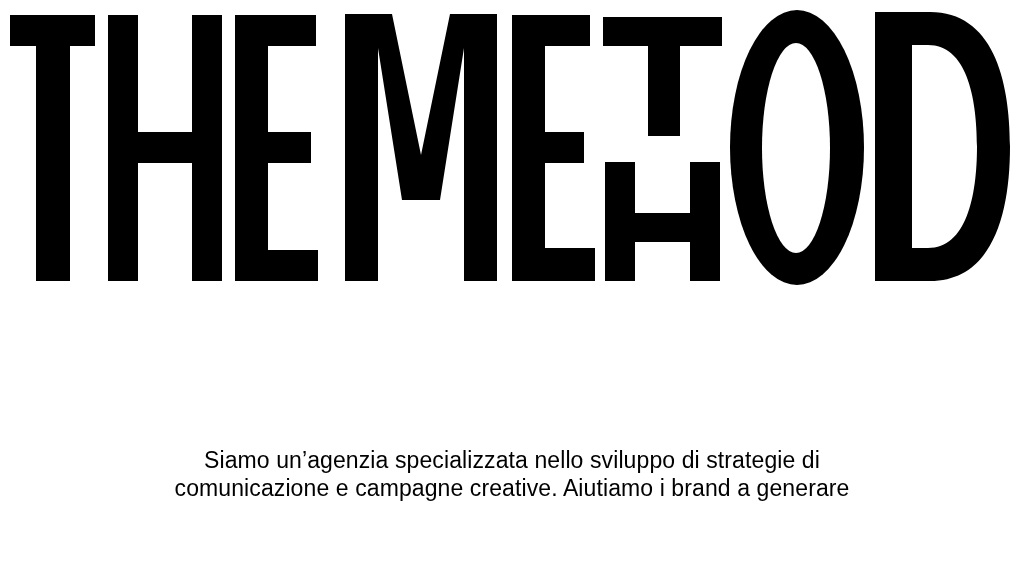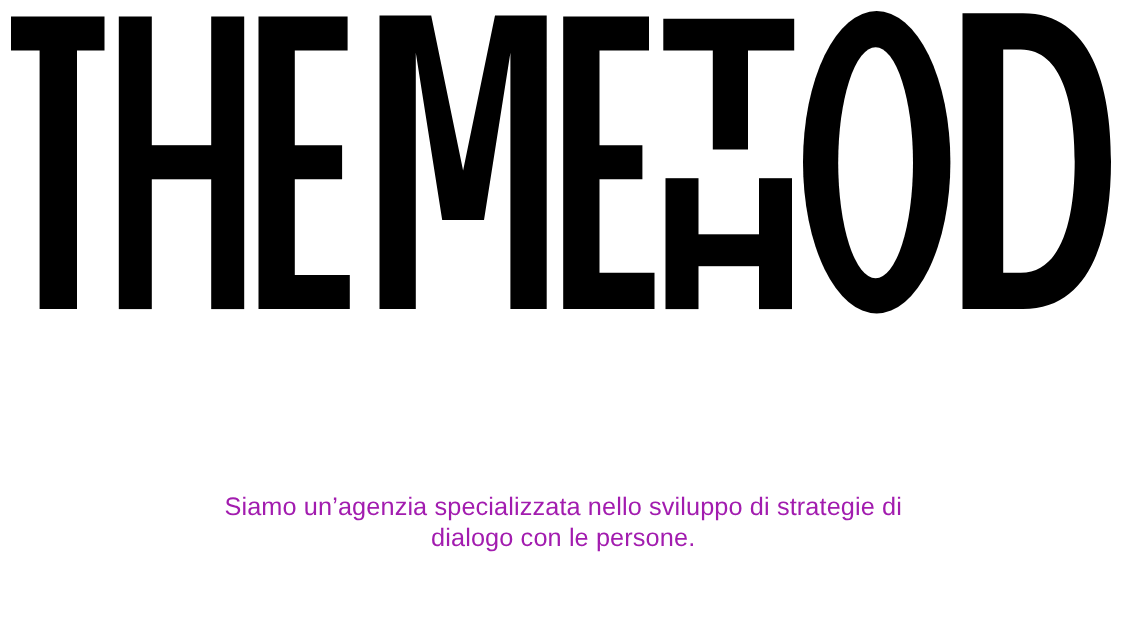--- a/index.html
+++ b/index.html
@@ -26,21 +26,21 @@
     display: block;
     width: 1024px;
     height: 300px;
   }
   .intro {
     position: absolute;
     top: 446px;
     left: 0;
     width: 1024px;
     text-align: center;
-    color: #a21caf;
+    color: #000000;
     font-size: 23px;
     line-height: 28px;
     font-weight: 400;
     letter-spacing: 0.1px;
   }
   .intro .line {
     white-space: nowrap;
   }
 </style>
 </head>
@@ -80,16 +80,16 @@
         </g>
 
         <path fill-rule="evenodd" d="M875,12 H930 C992,12 1010,78 1010,146.5 C1010,215 992,281 930,281 H875 Z
                  M912,45 H928 C966,45 977,96 977,146.5 C977,197 966,248 928,248 H912 Z"></path>
       </g>
     </svg>
   </div>
 
   <div class="intro">
     <div class="line">Siamo un’agenzia specializzata nello sviluppo di strategie di</div>
-    <div class="line">dialogo con le persone.</div>
+    <div class="line">comunicazione e campagne creative. Aiutiamo i brand a generare</div>
   </div>
 
 </div>
 
 </body></html>

